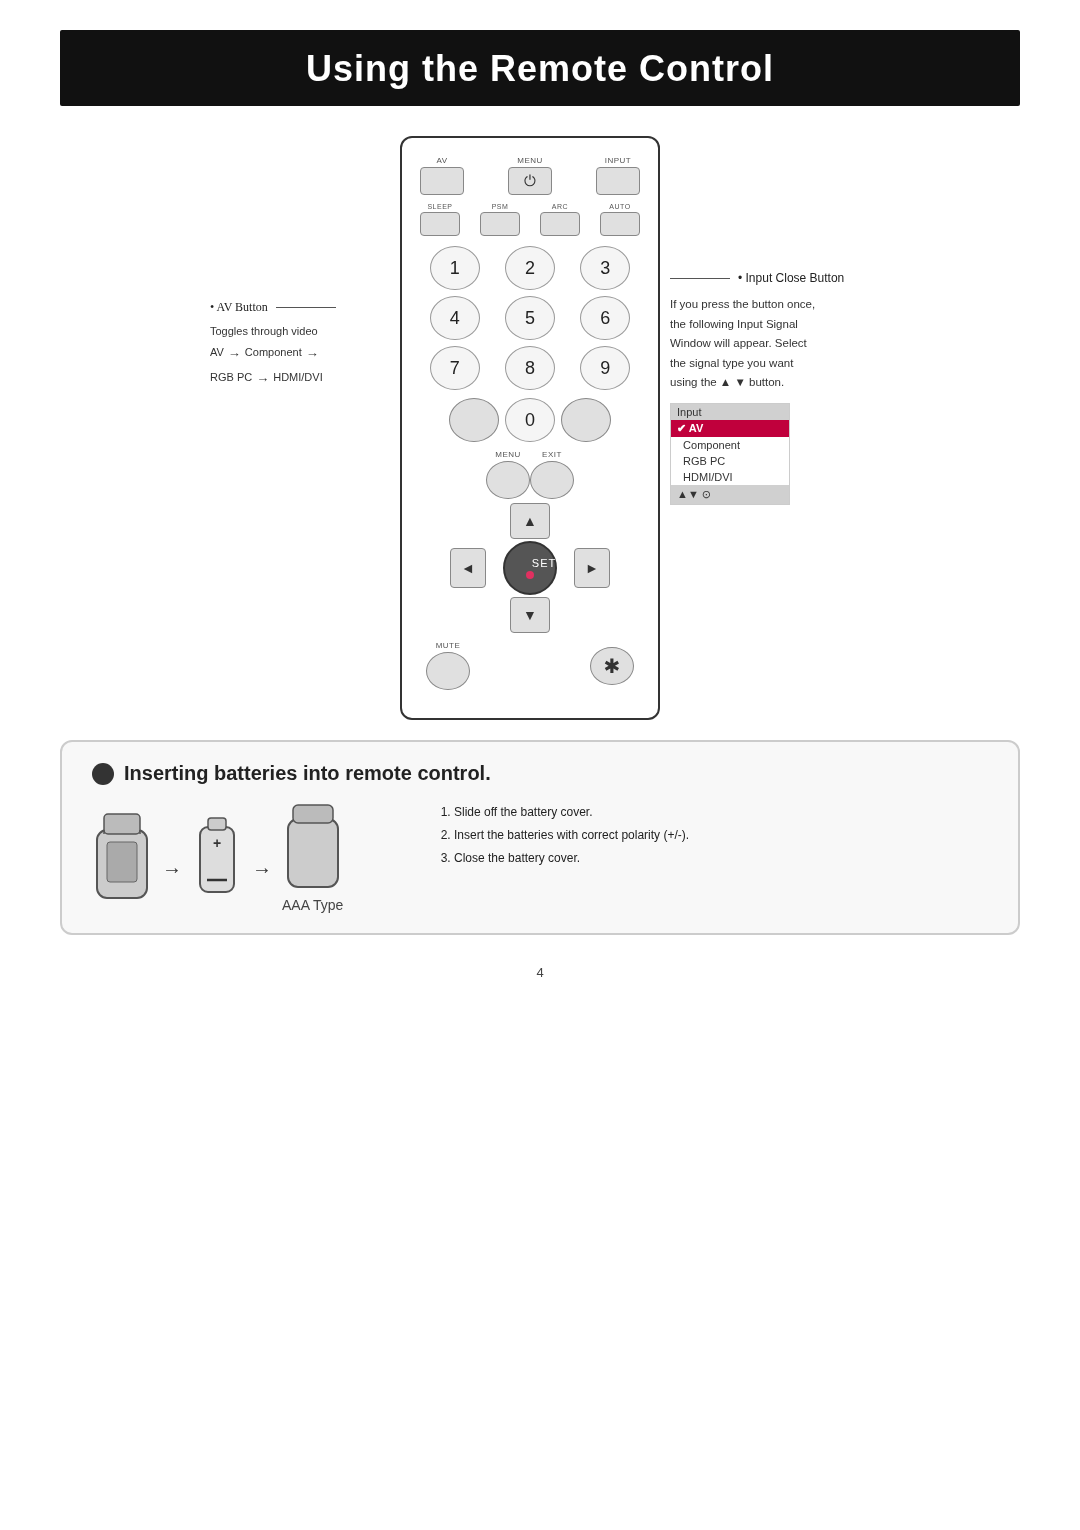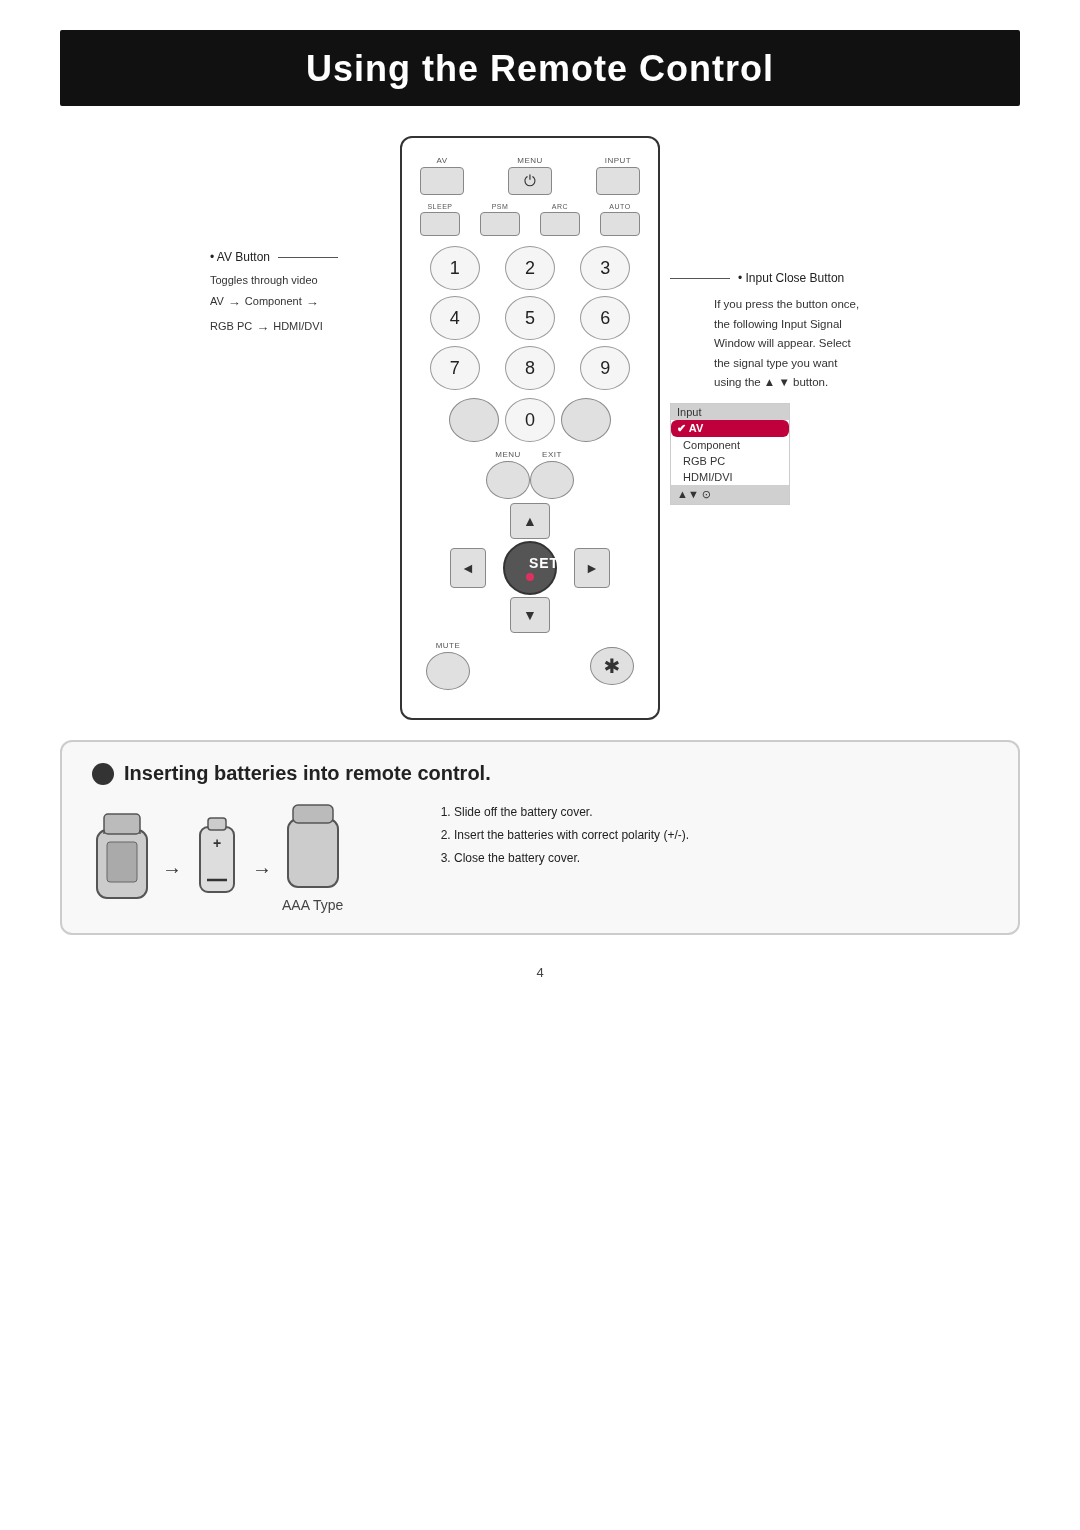--- a/index.html
+++ b/index.html
@@ -274,22 +274,22 @@
       background: #555;
       border: 2px solid #333;
       border-radius: 50%;
       display: flex;
       flex-direction: column;
       align-items: center;
       justify-content: center;
       color: #fff;
     }
     .nav-set .set-text {
-      font-size: 14px;
-      font-weight: bold;
+      font-size: 11px;
+      font-weight: normal;
       color: #fff;
       letter-spacing: 1px;
       padding-left: 28px;
     }
     .nav-set .set-dot {
       width: 8px;
       height: 8px;
       background: #e03060;
       border-radius: 50%;
       margin-top: 2px;
@@ -339,21 +339,20 @@
       width: 200px;
       padding-top: 80px;
       font-size: 12px;
       color: #222;
     }
     .right-annotations .input-description {
       font-size: 11px;
       color: #333;
       line-height: 1.6;
       margin-bottom: 10px;
-      margin-left: 44px;
     }
 
     
     .input-signal-window {
       border: 1px solid #ccc;
       width: 120px;
       font-size: 11px;
     }
     .input-signal-window .isw-title {
       background: #d0d0d0;
@@ -362,21 +361,20 @@
       color: #333;
     }
     .input-signal-window .isw-item {
       padding: 2px 6px;
       color: #333;
     }
     .input-signal-window .isw-item.active {
       background: #c0003c;
       color: #fff;
       font-weight: bold;
-      border-radius: 6px;
     }
     .isw-nav {
       background: #d0d0d0;
       padding: 3px 6px;
       font-size: 11px;
       color: #333;
     }
 
     
     .batteries-section {
@@ -471,21 +469,21 @@
 </head>
 <body>
 
 <div class="page-title-bar">
   <h1>Using the Remote Control</h1>
 </div>
 
 <div class="diagram-wrapper">
 
   <div class="left-annotations">
-    <div style="margin-top:34px; margin-bottom:10px; display:flex; align-items:center; font-size:12px;">
+    <div style="margin-top:84px; margin-bottom:10px; display:flex; align-items:center; font-size:12px;font-family:Liberation Serif, serif;">
       <span>• AV Button</span>
       <span class="callout-line-h" style="width:60px; margin-left:8px;"></span>
     </div>
     <div style="margin-top: 8px; font-size:11px; color:#333;">
       Toggles through video
     </div>
     <div style="font-size:11px; color:#333; margin-top:4px; line-height:1.8;">
       <div class="arrow-line">
         <span>AV</span>
         <span class="arrow-sym">→</span>

